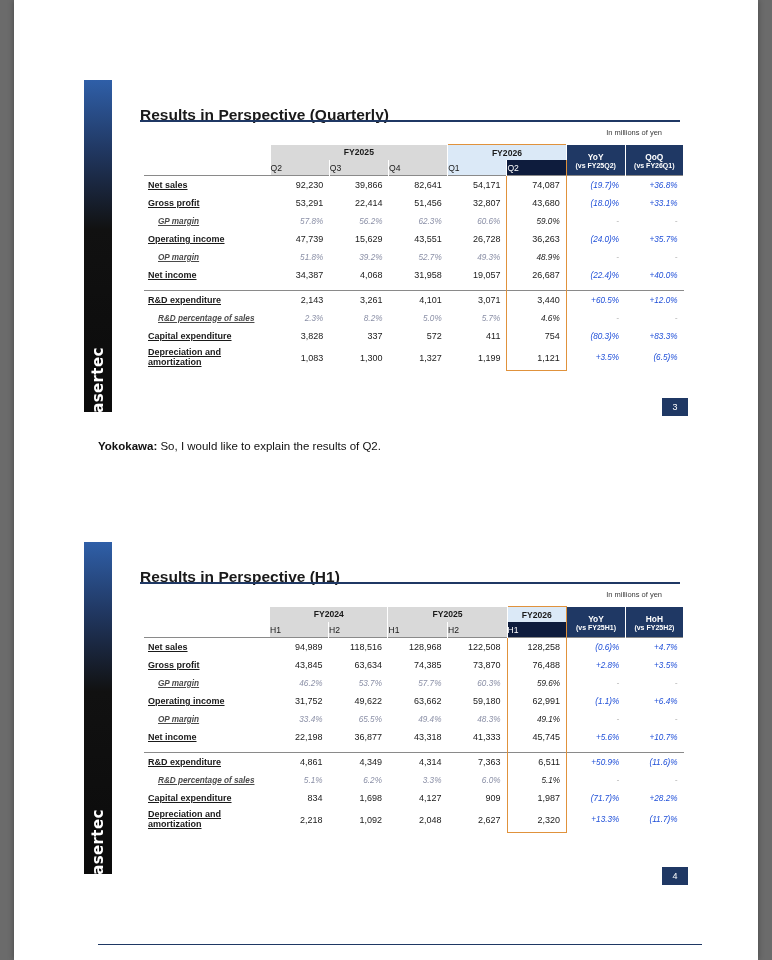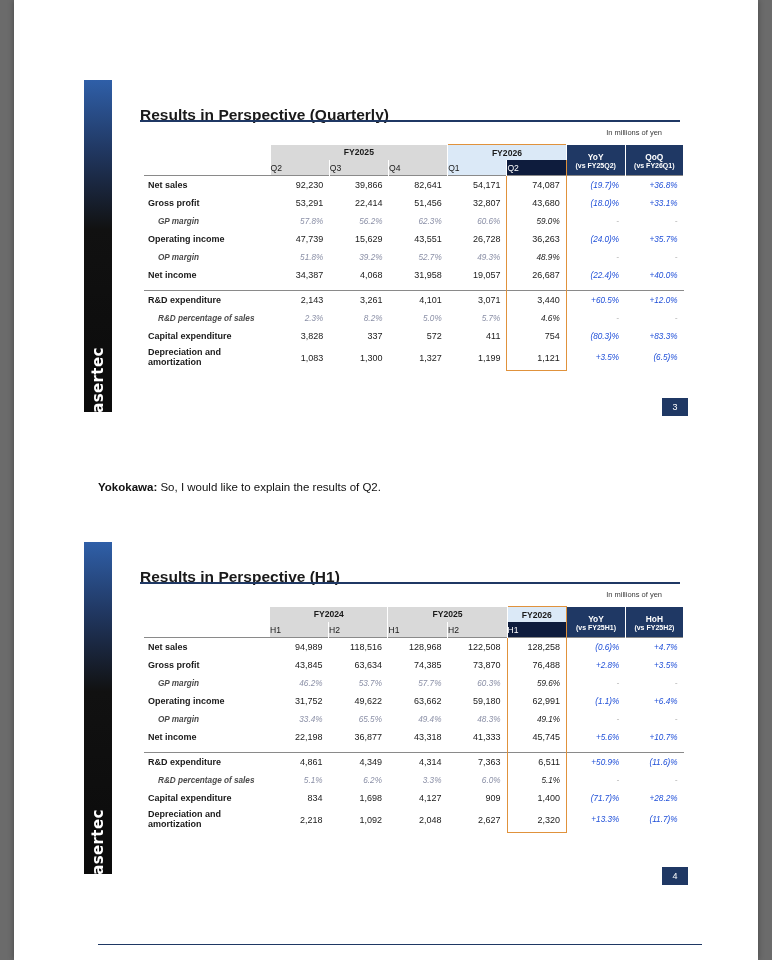--- a/index.html
+++ b/index.html
@@ -94,20 +94,21 @@
   table.fin td, table.fin th {
     padding: 0;
     margin: 0;
   }
   .c-label {
     width: 120px;
     text-align: left;
     padding-left: 4px !important;
     font-weight: bold;
     font-size: 9px;
+    text-decoration: underline;
   }
   .c-label.sub {
     font-weight: bold;
     font-style: italic;
     padding-left: 14px !important;
     color: #4a4a4a;
     font-size: 8.2px;
   }
   .num {
     width: 55px;
@@ -184,21 +185,20 @@
   }
 
   
   .para {
     position: absolute;
     left: 84px;
     width: 604px;
     font-size: 11.5px;
     color: #111111;
     line-height: 1.45;
-    margin-top: 41px;
   }
   .para b { font-weight: bold; }
   .p1 { top: 438px; }
   .p2 { top: 470px; }
 
   .footer-rule {
     position: absolute;
     left: 84px;
     top: 944px;
     width: 604px;
@@ -490,21 +490,21 @@
           <td class="num sub cur-col" style="color:#1a1a1a;">5.1%</td>
           <td class="num pct grey">-</td>
           <td class="num pct grey">-</td>
         </tr>
         <tr>
           <td class="c-label">Capital expenditure</td>
           <td class="num">834</td>
           <td class="num">1,698</td>
           <td class="num">4,127</td>
           <td class="num">909</td>
-          <td class="num cur-col">1,400</td>
+          <td class="num cur-col">1,987</td>
           <td class="num pct pos">(71.7)%</td>
           <td class="num pct pos">+28.2%</td>
         </tr>
         <tr>
           <td class="c-label" style="line-height:1.1;padding:3px 0 3px 4px !important;">Depreciation and amortization</td>
           <td class="num">2,218</td>
           <td class="num">1,092</td>
           <td class="num">2,048</td>
           <td class="num">2,627</td>
           <td class="num cur-col cur-bottom">2,320</td>

